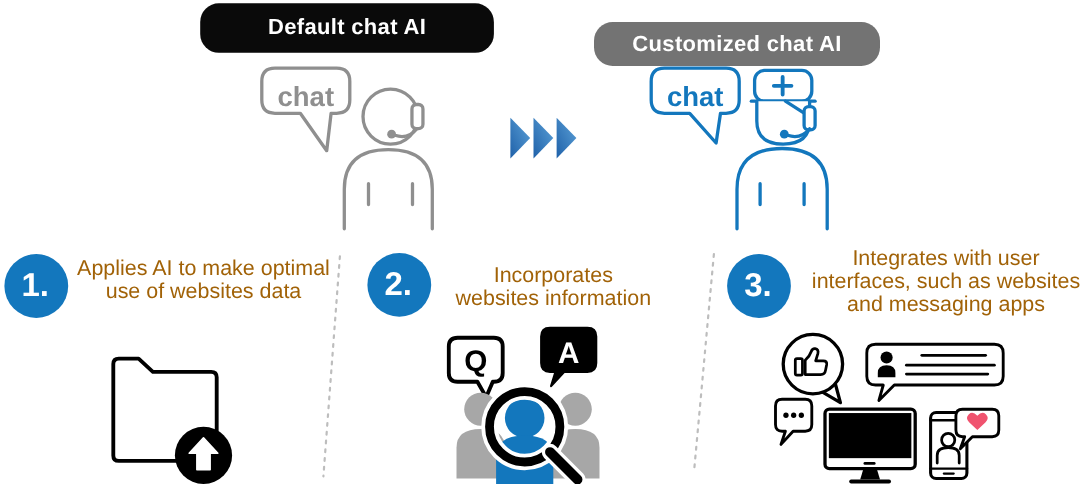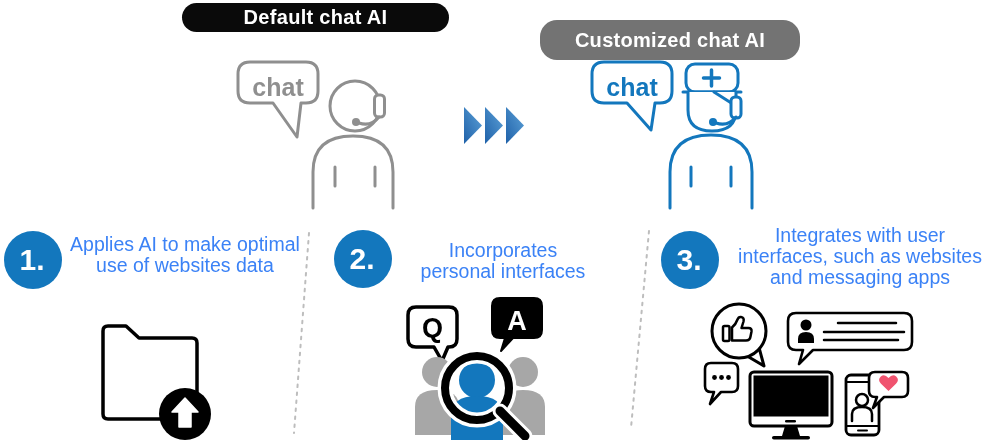--- a/index.html
+++ b/index.html
@@ -3,37 +3,37 @@
 <meta charset="utf-8">
 <style>
   html,body{margin:0;padding:0;background:#fff;}
   .canvas{
     position:relative;width:986px;height:440px;background:#ffffff;
     font-family:"Liberation Sans", sans-serif;overflow:hidden;
   }
   .abs{position:absolute;}
   
   .pill{
-    position:absolute;height:29px;border-radius:17px;
+    position:absolute;height:45px;border-radius:17px;
     display:flex;align-items:center;justify-content:center;
     color:#ffffff;font-weight:700;font-size:20px;letter-spacing:0.3px;
   }
   .pill-black{left:182px;top:3px;width:267px;background:#0a0a0a;}
   .pill-blue{left:540px;top:20px;width:260px;height:40px;background:#737373;}
   
   .step-circle{
     position:absolute;width:58px;height:58px;border-radius:50%;
     background:#1377bd;color:#ffffff;font-weight:700;font-size:30px;
     display:flex;align-items:center;justify-content:center;
   }
   .step-circle span{transform:translateX(-1px);}
   .c1{left:4px;top:231px;} .c2{left:334px;top:230px;} .c3{left:661px;top:231px;}
   
   .step-text{
-    position:absolute;text-align:center;color:#3b82f6;
+    position:absolute;text-align:center;color:#a16207;
     font-size:19.5px;line-height:21px;font-weight:400;
   }
   .t1{left:60px;top:234px;width:250px;}
   .t2{left:393px;top:225px;width:220px;margin-top:15px;}
   .t3{left:729px;top:225px;width:262px;}
   svg text{font-family:"Liberation Sans", sans-serif;}
 </style>
 </head>
 <body>
 
@@ -101,21 +101,21 @@
   <div class="step-circle c3">
     <span>3.</span>
   </div>
 
   <div class="step-text t1">
     <div>Applies AI to make optimal</div>
     <div>use of websites data</div>
   </div>
   <div class="step-text t2">
     <div>Incorporates</div>
-    <div>personal interfaces</div>
+    <div>websites information</div>
   </div>
   <div class="step-text t3">
     <div>Integrates with user</div>
     <div>interfaces, such as websites</div>
     <div>and messaging apps</div>
   </div>
 
   <svg class="abs" style="left:95px;top:315px" width="120" height="125" viewBox="0 0 120 125">
     <path d="M8 99 V16 Q8 11 13 11 H31 L44 23 H97 Q102 23 102 28 V99 Q102 104 97 104 H13 Q8 104 8 99 Z" fill="none" stroke="#000000" stroke-width="3.5" stroke-linejoin="round"></path>
     <circle cx="90" cy="99" r="26" fill="#000000"></circle>

